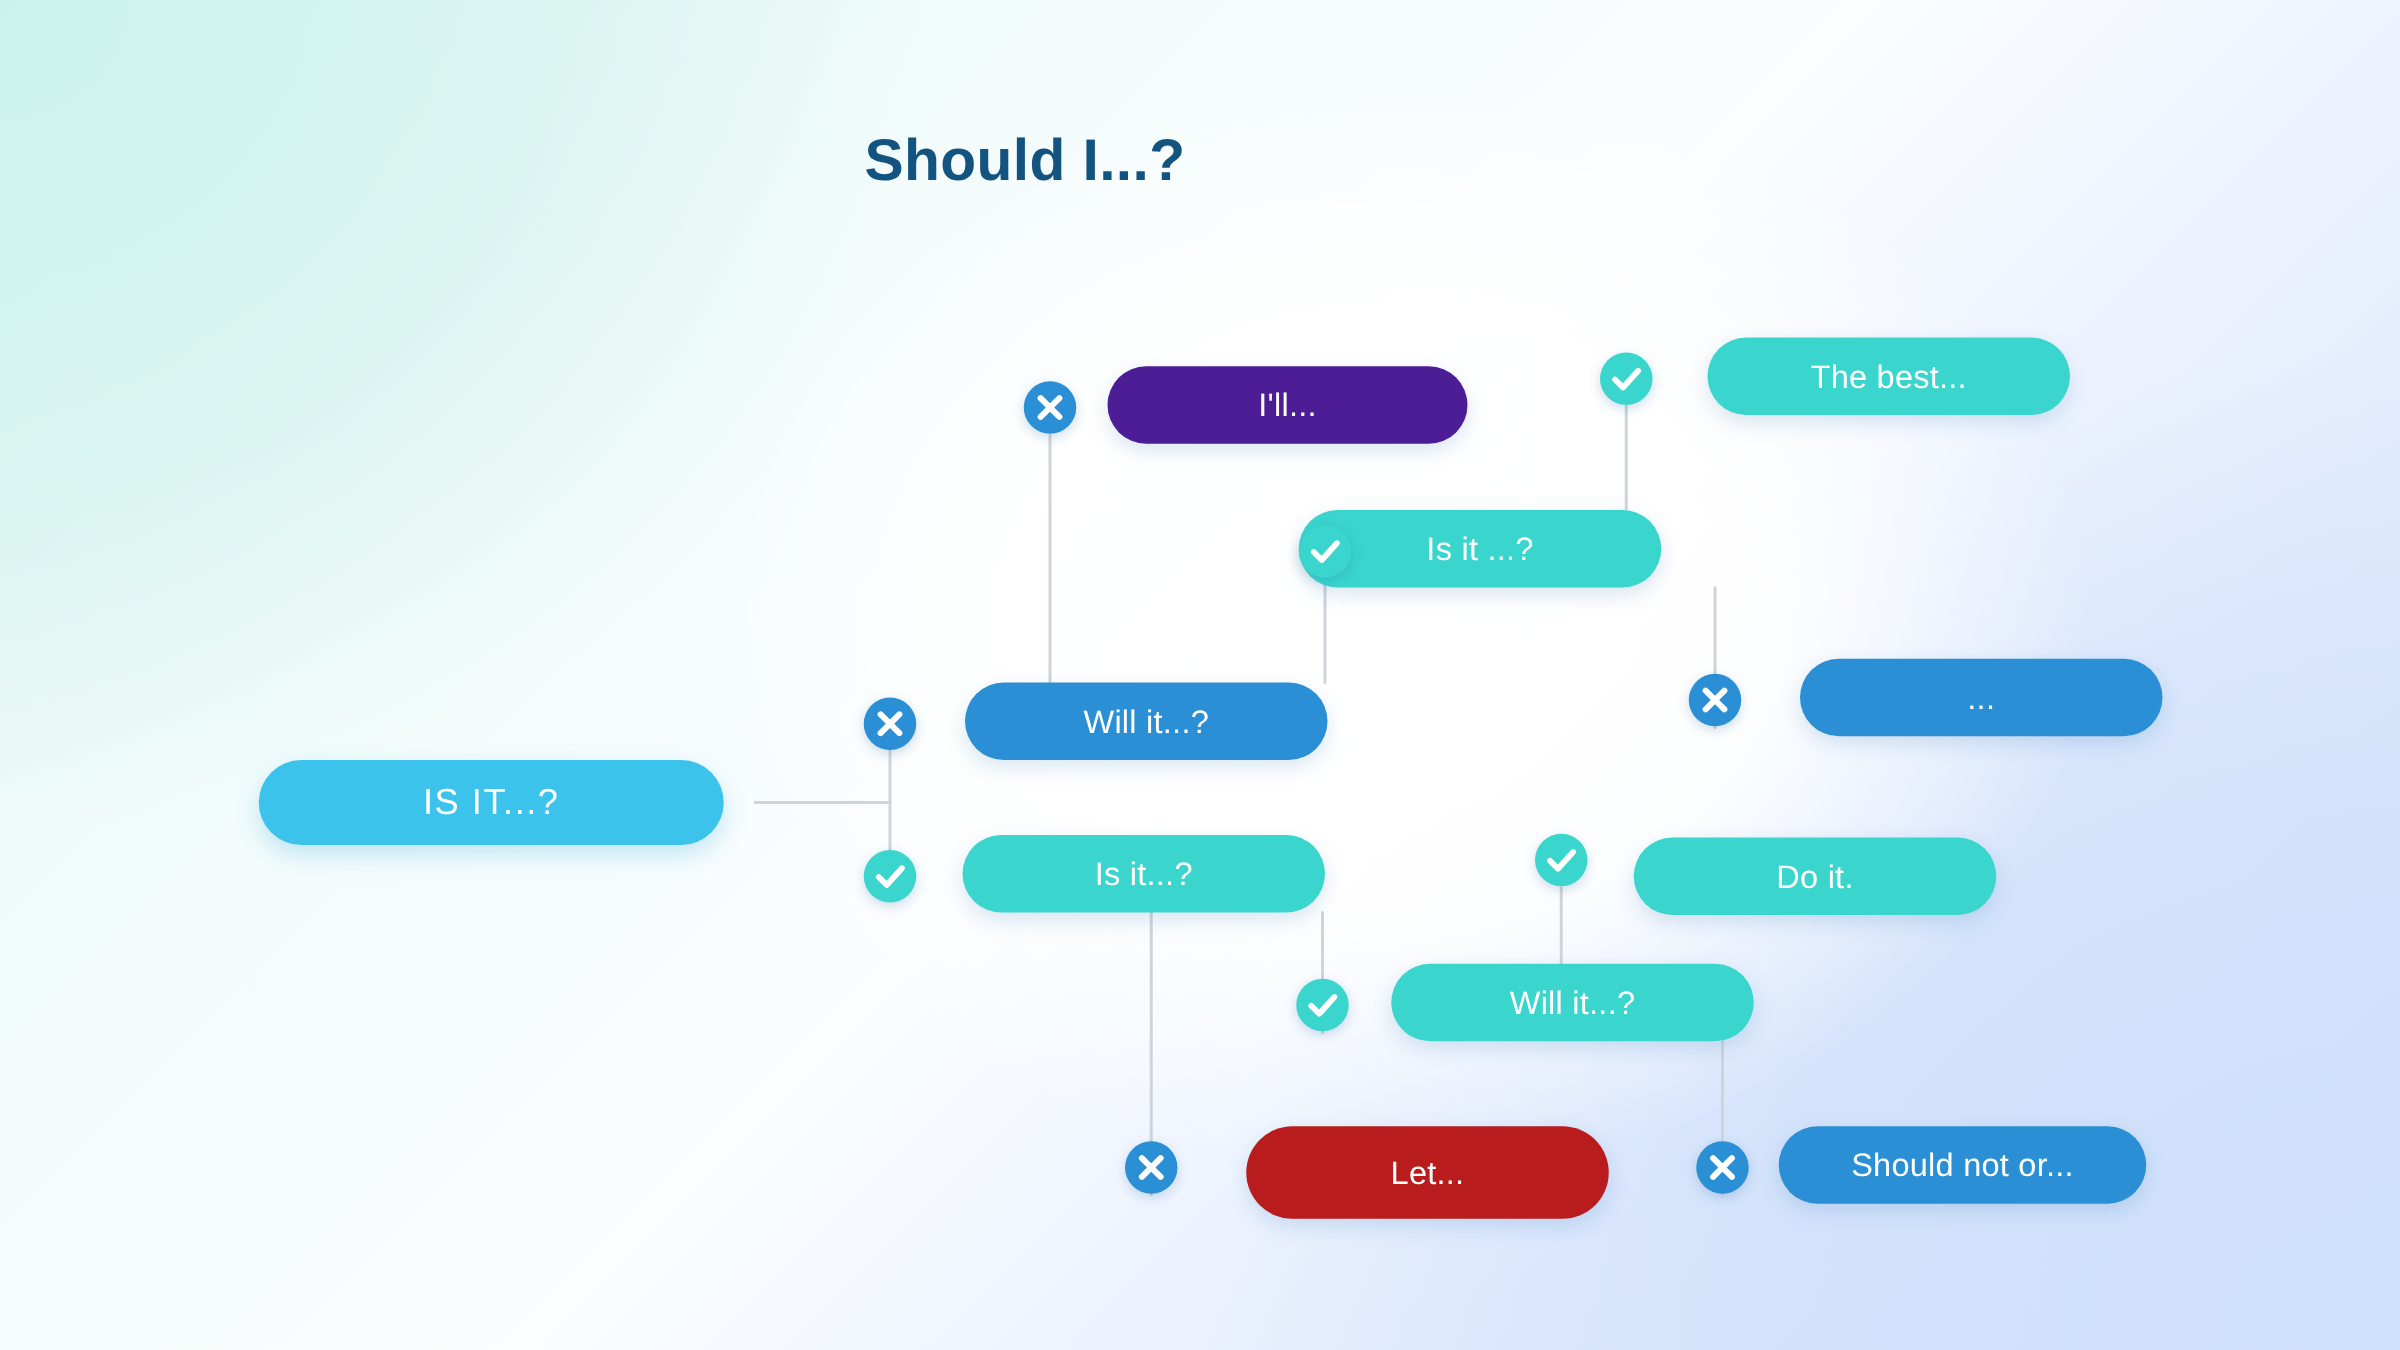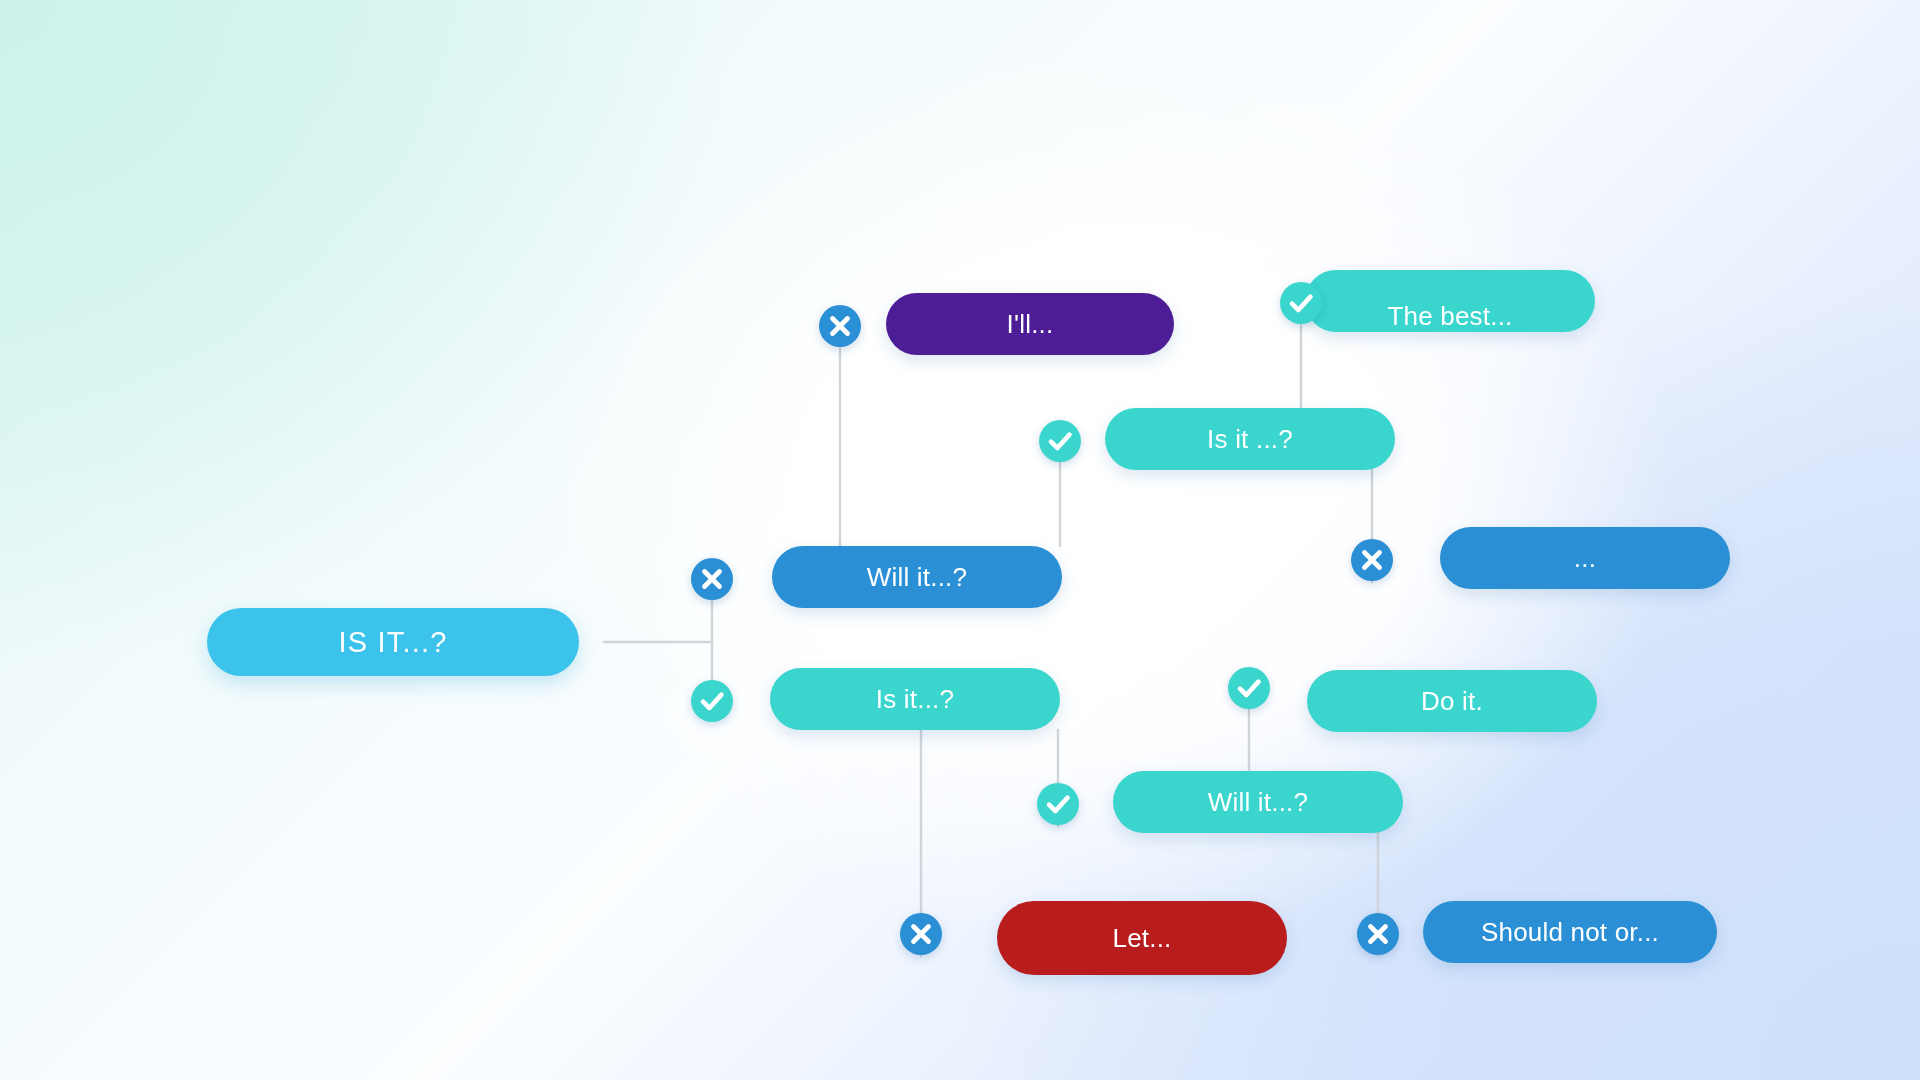--- a/index.html
+++ b/index.html
@@ -65,20 +65,23 @@
     justify-content:center;
     box-shadow:0 3px 9px rgba(30,100,160,0.22);
   }
   .badge svg { display:block; }
 </style>
 </head>
 <body>
 
 <div id="stage">
 
+  <div class="title">
+    <span class="title-inner">Should I...?</span>
+  </div>
 
   <svg class="edges" viewBox="0 0 1920 1080" xmlns="http://www.w3.org/2000/svg">
     <g id="edge-group" fill="none" stroke="#cfd4d9" stroke-width="2.4" stroke-linecap="round">
         <path d="M 604 642 L 712 642"></path>
         <path d="M 712 600 L 712 684"></path>
         <path d="M 840 546 L 840 348"></path>
         <path d="M 1060 546 L 1060 463"></path>
         <path d="M 1301 408 L 1301 325"></path>
         <path d="M 1372 470 L 1372 582"></path>
         <path d="M 921 730 L 921 956"></path>
@@ -94,24 +97,24 @@
       </div>
       <div class="node" style="left: 772px; top: 546px; width: 290px; height: 62px; background: rgb(42, 143, 212);">
         <span>Will it...?</span>
       </div>
       <div class="node" style="left: 770px; top: 668px; width: 290px; height: 62px; background: rgb(58, 213, 205);">
         <span>Is it...?</span>
       </div>
       <div class="node" style="left: 886px; top: 293px; width: 288px; height: 62px; background: #4c1d95;">
         <span>I'll...</span>
       </div>
-      <div class="node" style="left: 1105px; top: 408px; width: 290px; height: 62px; background: rgb(58, 213, 205); text-align: center;">
+      <div class="node" style="left: 1039px; top: 408px; width: 290px; height: 62px; background: rgb(58, 213, 205); text-align: center;">
         <span>Is it ...?</span>
       </div>
-      <div class="node" style="left: 1305px; top: 270px; width: 290px; height: 62px; background: rgb(58, 213, 205); align-items: flex-end;">
+      <div class="node" style="left: 1366px; top: 270px; width: 290px; height: 62px; background: rgb(58, 213, 205);">
         <span>The best...</span>
       </div>
       <div class="node" style="left: 1440px; top: 527px; width: 290px; height: 62px; background: rgb(42, 143, 212);">
         <span>...</span>
       </div>
       <div class="node" style="left: 997px; top: 901px; width: 290px; height: 74px; background: #b91c1c;">
         <span>Let...</span>
       </div>
       <div class="node" style="left: 1113px; top: 771px; width: 290px; height: 62px; background: rgb(58, 213, 205);">
         <span>Will it...?</span>

